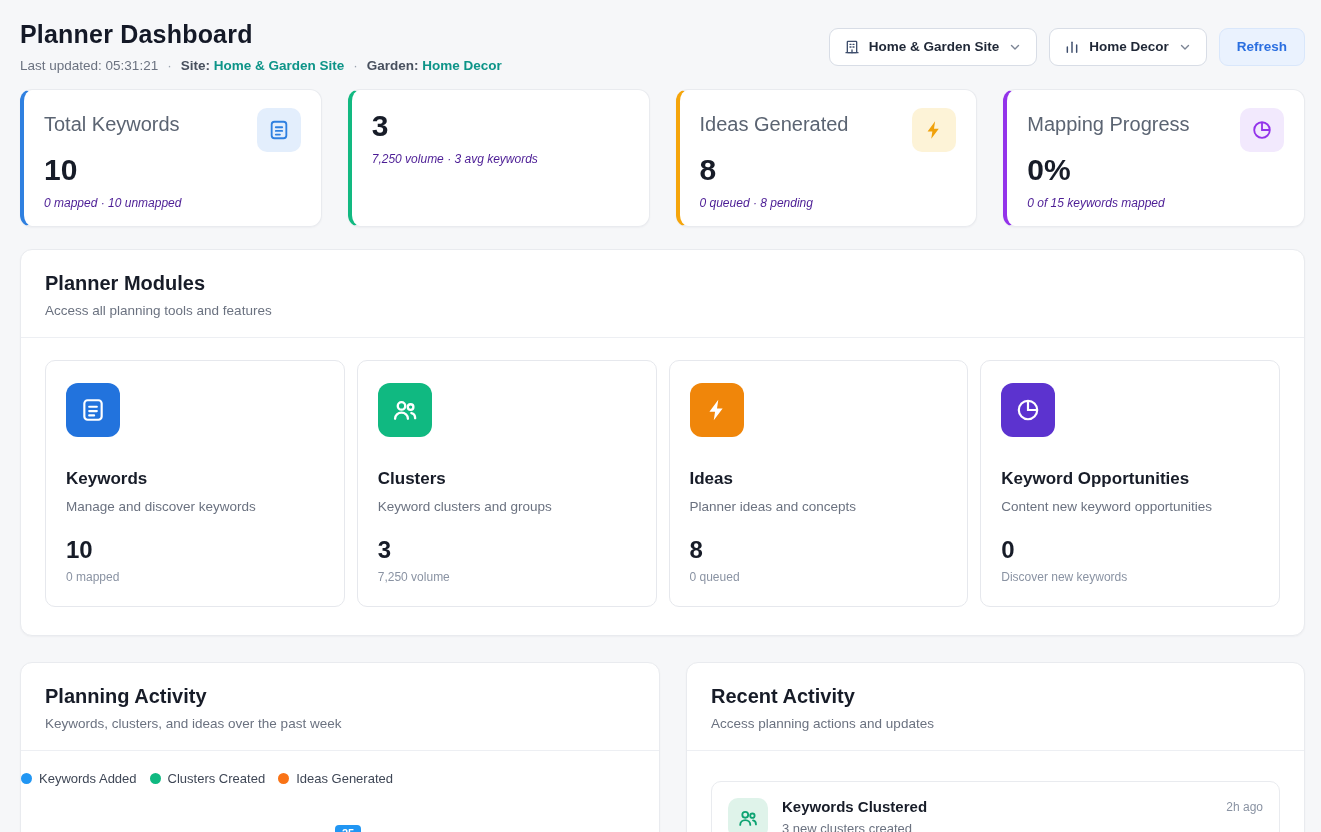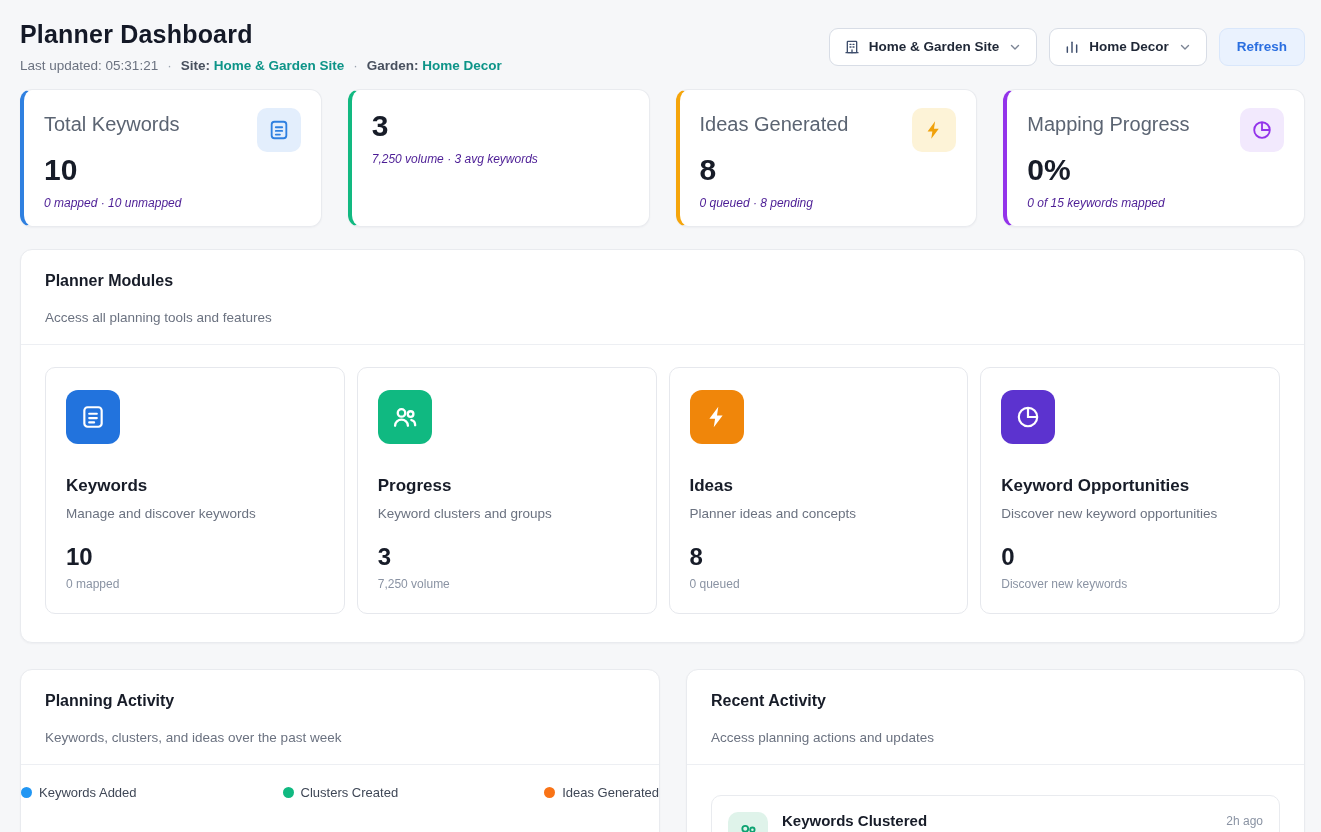--- a/index.html
+++ b/index.html
@@ -51,43 +51,43 @@
   .stat-card:nth-child(3) .stat-icon { background:#fdf3d7; color:#f0a10a; }
   .stat-card:nth-child(4) { border-left-color:#9333ea; }
   .stat-card:nth-child(4) .stat-icon { background:#f2e9fd; color:#9333ea; }
 
   
   .panel {
     background:#fff; border:1px solid #e9ebef; border-radius:12px;
     box-shadow:0 1px 2px rgba(16,24,40,.04);
   }
   .card-head { padding:22px 24px 19px; }
-  .card-title { font-size:16px; font-weight:bold; color:#171c28; }
-  .card-sub { font-size:13.5px; color:#6b7280; margin-top:20px; }
+  .card-title { font-size:20px; font-weight:bold; color:#171c28; }
+  .card-sub { font-size:13.5px; color:#6b7280; margin-top:8px; }
   .divider { border-top:1px solid #edeff3; }
 
   
   .modules { margin-top:22px; }
   .modules-grid { display:grid; grid-template-columns:repeat(4,1fr); gap:12px; padding:22px 24px 28px; }
   .module-card { border:1px solid #e6e8ed; border-radius:10px; padding:22px 20px; min-height:236px; background:#fff; cursor:pointer; }
   .module-icon { width:54px; height:54px; border-radius:12px; display:flex; align-items:center; justify-content:center; color:#fff; }
   .module-card:nth-child(1) .module-icon { background:#2273dd; }
   .module-card:nth-child(2) .module-icon { background:#10b981; }
   .module-card:nth-child(3) .module-icon { background:#f0860a; }
   .module-card:nth-child(4) .module-icon { background:#5c33cf; }
   .module-title { font-size:17px; font-weight:bold; margin-top:32px; color:#171c28; }
   .module-desc { font-size:13.5px; color:#6b7280; margin-top:10px; }
   .module-value { font-size:24px; font-weight:bold; margin-top:22px; color:#171c28; }
   .module-sub { font-size:12px; color:#8a93a3; margin-top:6px; }
 
   
   .bottom { display:grid; grid-template-columns:1fr 1fr; gap:26px; margin-top:26px; }
   .bottom .panel { min-height:380px; }
 
-  .legend { display:flex; justify-content:space-between; gap:20px; padding:20px 0 6px; }
+  .legend { display:flex; justify-content:flex-start; gap:13px; padding:20px 0 6px; }
   .legend-item { display:flex; align-items:center; gap:7px; font-size:13px; color:#3f4756; }
   .legend-dot { width:11px; height:11px; border-radius:50%; }
   .legend-item:nth-child(1) .legend-dot { background:#2196f3; }
   .legend-item:nth-child(2) .legend-dot { background:#10b981; }
   .legend-item:nth-child(3) .legend-dot { background:#f97316; }
   .chart-wrap { padding:0 24px; }
   .chart-svg { display:block; margin-top:4px; }
 
   .activity-item {
     margin:30px 24px 24px; border:1px solid #e9ebef; border-radius:10px;
@@ -224,21 +224,21 @@
       </div>
       <div class="module-card">
         <div class="module-icon">
           <svg width="28" height="28" viewBox="0 0 24 24" fill="none" stroke="currentColor" stroke-width="2" stroke-linecap="round">
               <circle cx="9" cy="8.5" r="3.2"></circle>
               <path d="M3.5 19.5c0-3 2.5-5.2 5.5-5.2s5.5 2.2 5.5 5.2"></path>
               <circle cx="16.8" cy="9.5" r="2.4"></circle>
               <path d="M17.5 14.6c2 .4 3.2 2.2 3.2 4.4"></path>
             </svg>
         </div>
-        <div class="module-title">Progress</div>
+        <div class="module-title">Clusters</div>
         <div class="module-desc">Keyword clusters and groups</div>
         <div class="module-value">3</div>
         <div class="module-sub">7,250 volume</div>
       </div>
       <div class="module-card">
         <div class="module-icon">
           <svg width="26" height="26" viewBox="0 0 24 24" fill="currentColor">
               <path d="M13.2 2.5 5 13.5h5.2L9 21.5l8.2-11H12z"></path>
             </svg>
         </div>
@@ -248,21 +248,21 @@
         <div class="module-sub">0 queued</div>
       </div>
       <div class="module-card">
         <div class="module-icon">
           <svg width="26" height="26" viewBox="0 0 24 24" fill="none" stroke="currentColor" stroke-width="2">
               <circle cx="12" cy="12" r="8.5"></circle>
               <path d="M12 3.5V12h8.5"></path>
             </svg>
         </div>
         <div class="module-title">Keyword Opportunities</div>
-        <div class="module-desc">Discover new keyword opportunities</div>
+        <div class="module-desc">Content new keyword opportunities</div>
         <div class="module-value">0</div>
         <div class="module-sub">Discover new keywords</div>
       </div>
     </div>
   </section>
 
   <section class="bottom">
 
     <div class="panel">
       <div class="card-head">

